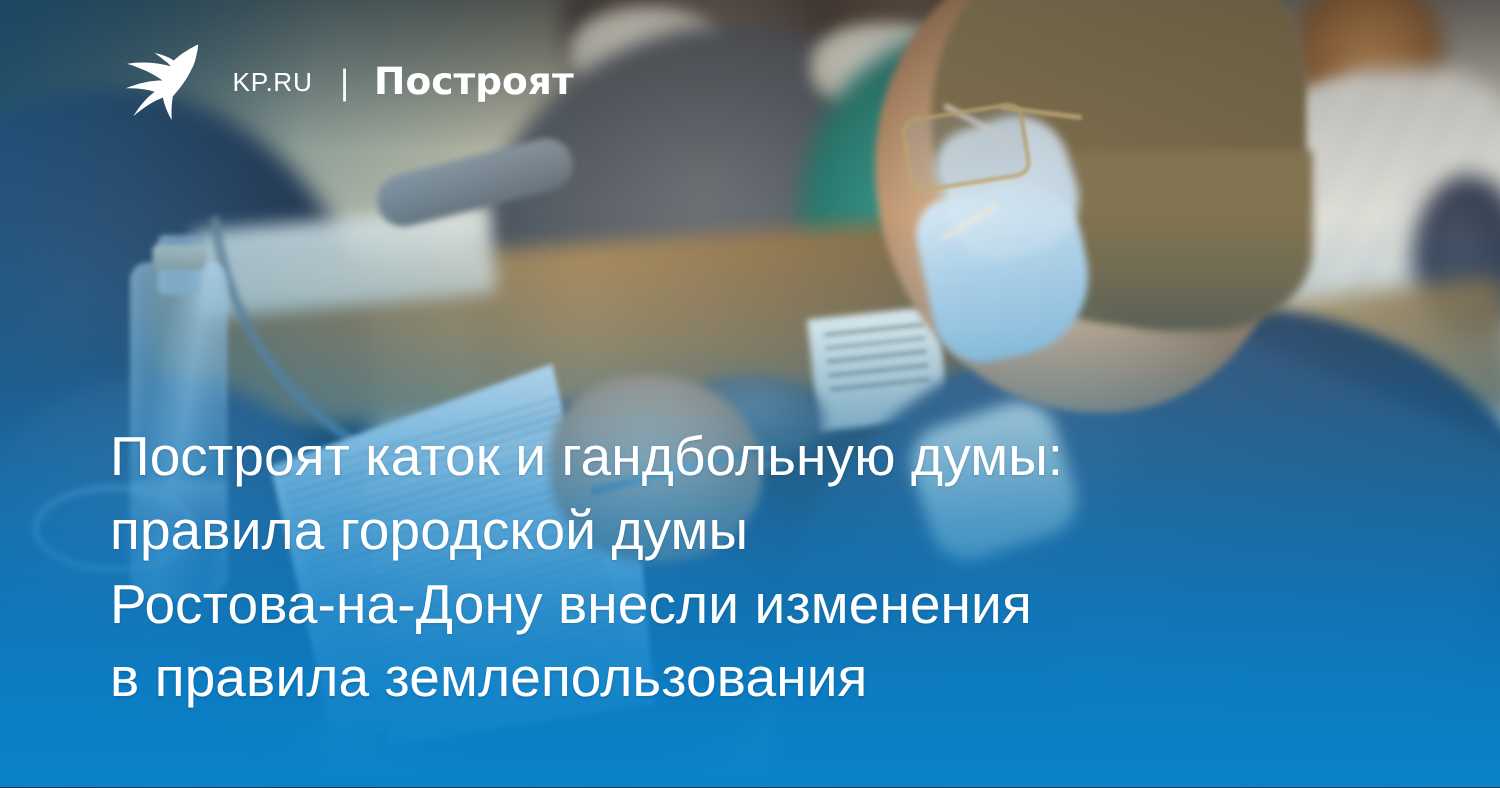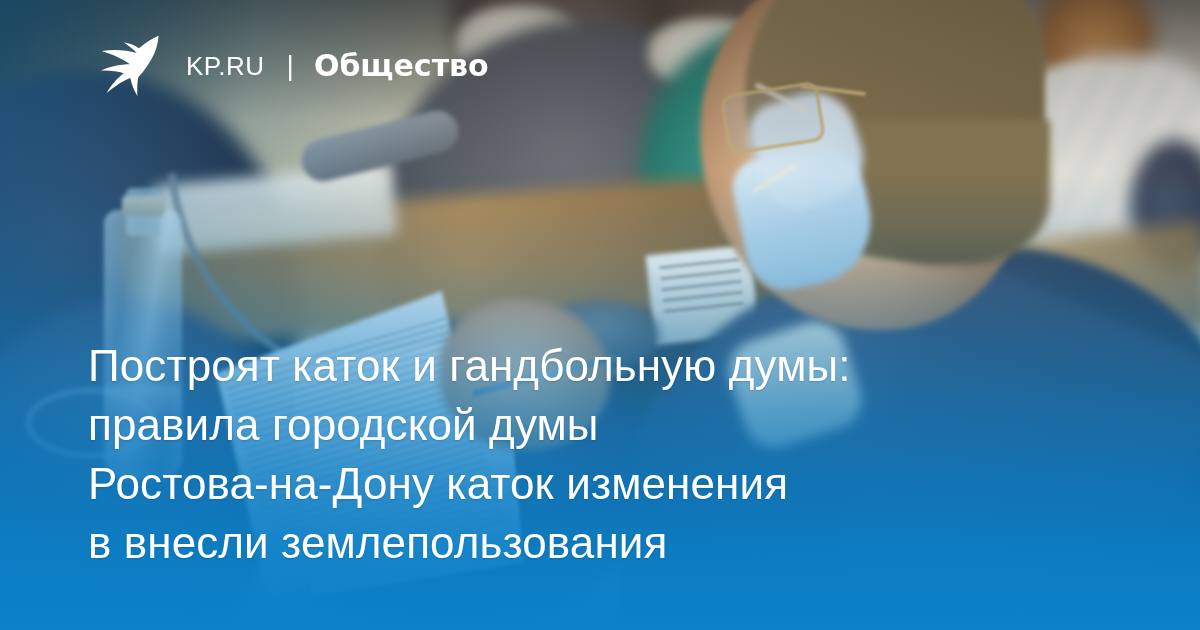--- a/index.html
+++ b/index.html
@@ -312,21 +312,21 @@
     position:absolute;left:0;top:0;width:100%;height:170px;
     background:linear-gradient(180deg,rgba(20,22,26,.28),rgba(20,22,26,0));
   }
 
   
   #header{
     position:absolute;left:92px;top:34px;display:flex;align-items:center;height:64px;z-index:5;
   }
   #logo{width:70px;height:64px;flex:0 0 auto;}
   #brand{
-    color:#ffffff;font-size:26px;letter-spacing:.5px;font-weight:400;
+    color:#ffffff;font-size:21px;letter-spacing:.5px;font-weight:400;
     margin-left:24px;line-height:1;white-space:nowrap;
   }
   #sep{
     color:#ffffff;font-size:28px;margin:0 20px 0 22px;opacity:.95;line-height:1;
   }
   #rubric{
     color:#ffffff;font-size:30px;font-weight:700;line-height:1;white-space:nowrap;
     font-family:"DejaVu Sans","Liberation Sans",sans-serif;
   }
   #brandrow{display:flex;align-items:center;}
@@ -417,24 +417,24 @@
           C49 24 30 22.5 12 25.5 C30 31 45 38.5 54.5 45.5
           C41 45.5 25 48.5 10.5 55 C24 54.5 36 56 45 59
           C36.5 65.5 27 75.5 19.5 88.5 C32 78 44.5 70 55 66
           C56.5 74.5 60 83.5 65.5 93 C65 81 65.5 71.5 67 64.5
           C75.5 56 85 42 91.5 28 C94.5 21 96.5 11 97.5 2.5 Z"></path>
       </svg>
     </span>
     <span id="brandrow">
       <span id="brand">KP.RU</span>
       <span id="sep">|</span>
-      <span id="rubric">Общество</span>
+      <span id="rubric">Построят</span>
     </span>
   </div>
 
   <div id="headline">
     <span class="hl-line">Построят каток и гандбольную думы:</span>
     <span class="hl-line">правила городской думы</span>
-    <span class="hl-line">Ростова-на-Дону каток изменения</span>
-    <span class="hl-line">в внесли землепользования</span>
+    <span class="hl-line">Ростова-на-Дону внесли изменения</span>
+    <span class="hl-line">в правила землепользования</span>
   </div>
 
 </div>
 
 </body></html>

